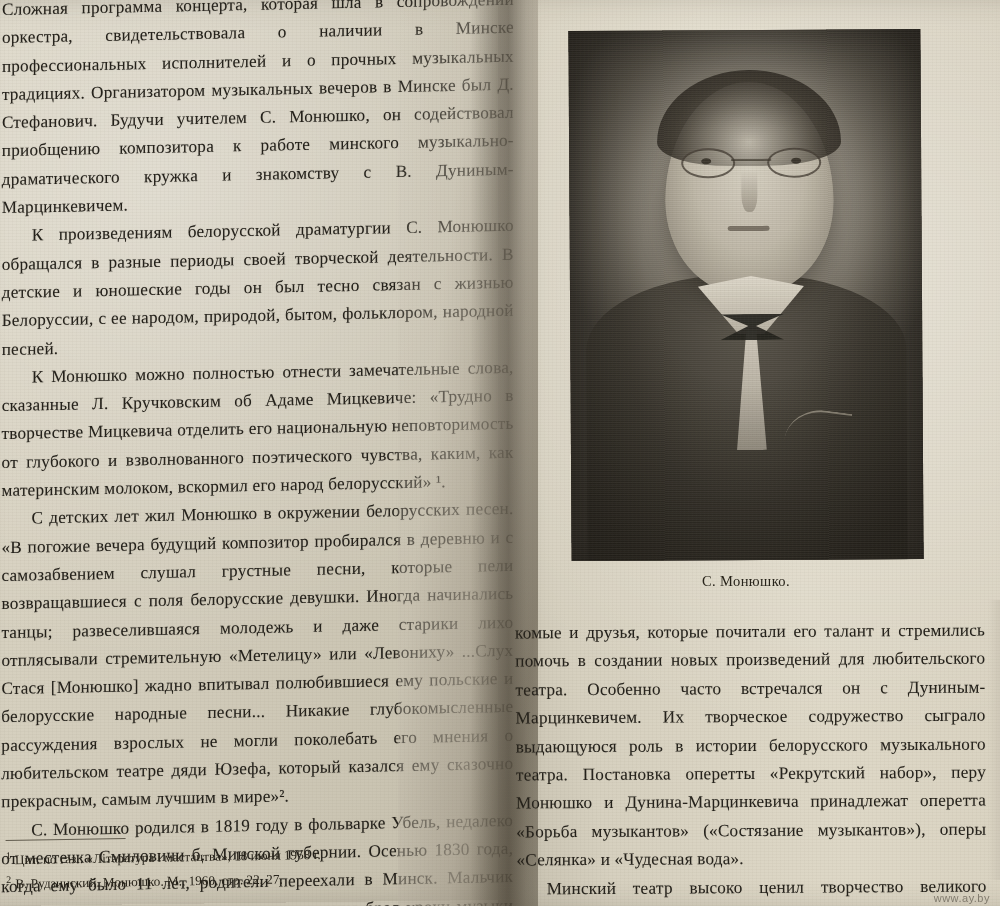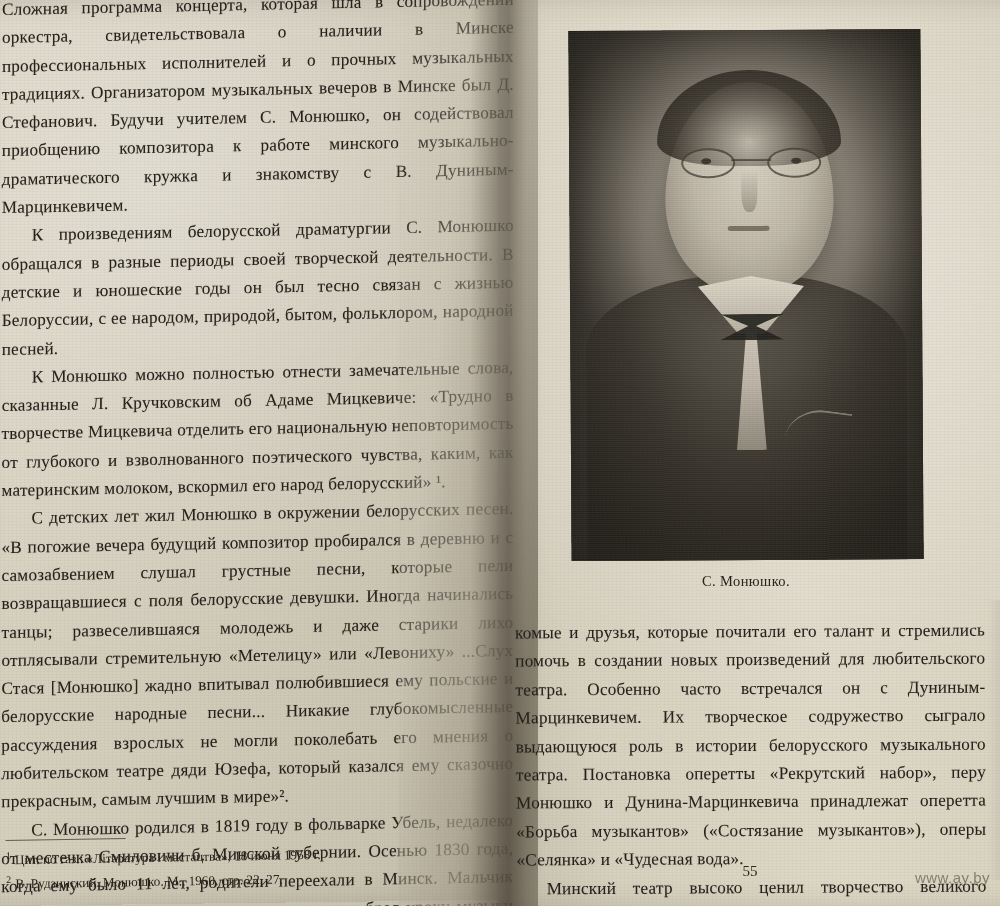--- a/index.html
+++ b/index.html
@@ -314,23 +314,23 @@
     left: 540px;
     bottom: 26px;
     width: 420px;
     text-align: center;
     font-size: 15px;
     color: #2b2720;
   }
   .watermark {
     position: absolute;
     right: 10px;
-    bottom: 20px;
+    bottom: 2px;
     font-family: "Liberation Sans", sans-serif;
-    font-size: 15px;
+    font-size: 11px;
     color: rgba(60,54,44,0.55);
     letter-spacing: 0.5px;
   }
 </style>
 </head>
 <body>
 
 <div class="page">
 
   <div class="leaf leaf-left"></div>
@@ -390,15 +390,14 @@
       <p class="noind">комые и друзья, которые почитали его талант и стремились помочь в создании новых произведений для любительского театра. Особенно часто встречался он с Дуниным-Марцинкевичем. Их творческое содружество сыграло выдающуюся роль в истории белорусского музыкального театра. Постановка оперетты «Рекрутский набор», перу Монюшко и Дунина-Марцинкевича принадлежат оперетта «Борьба музыкантов» («Состязание музыкантов»), оперы «Селянка» и «Чудесная вода».</p>
       <p>Минский театр высоко ценил творчество великого польского композитора. Достаточно сказать, что в течение 12 лет (1841—1852) на его сцене были поставлены опе-</p>
     </div>
 
     <div class="right-clip"></div>
   </div>
 
   <div class="gutter"></div>
   <div class="grain"></div>
 
-  <div class="page-number">55</div>
   <div class="watermark">www.ay.by</div>
 </div>
 
 </body></html>

